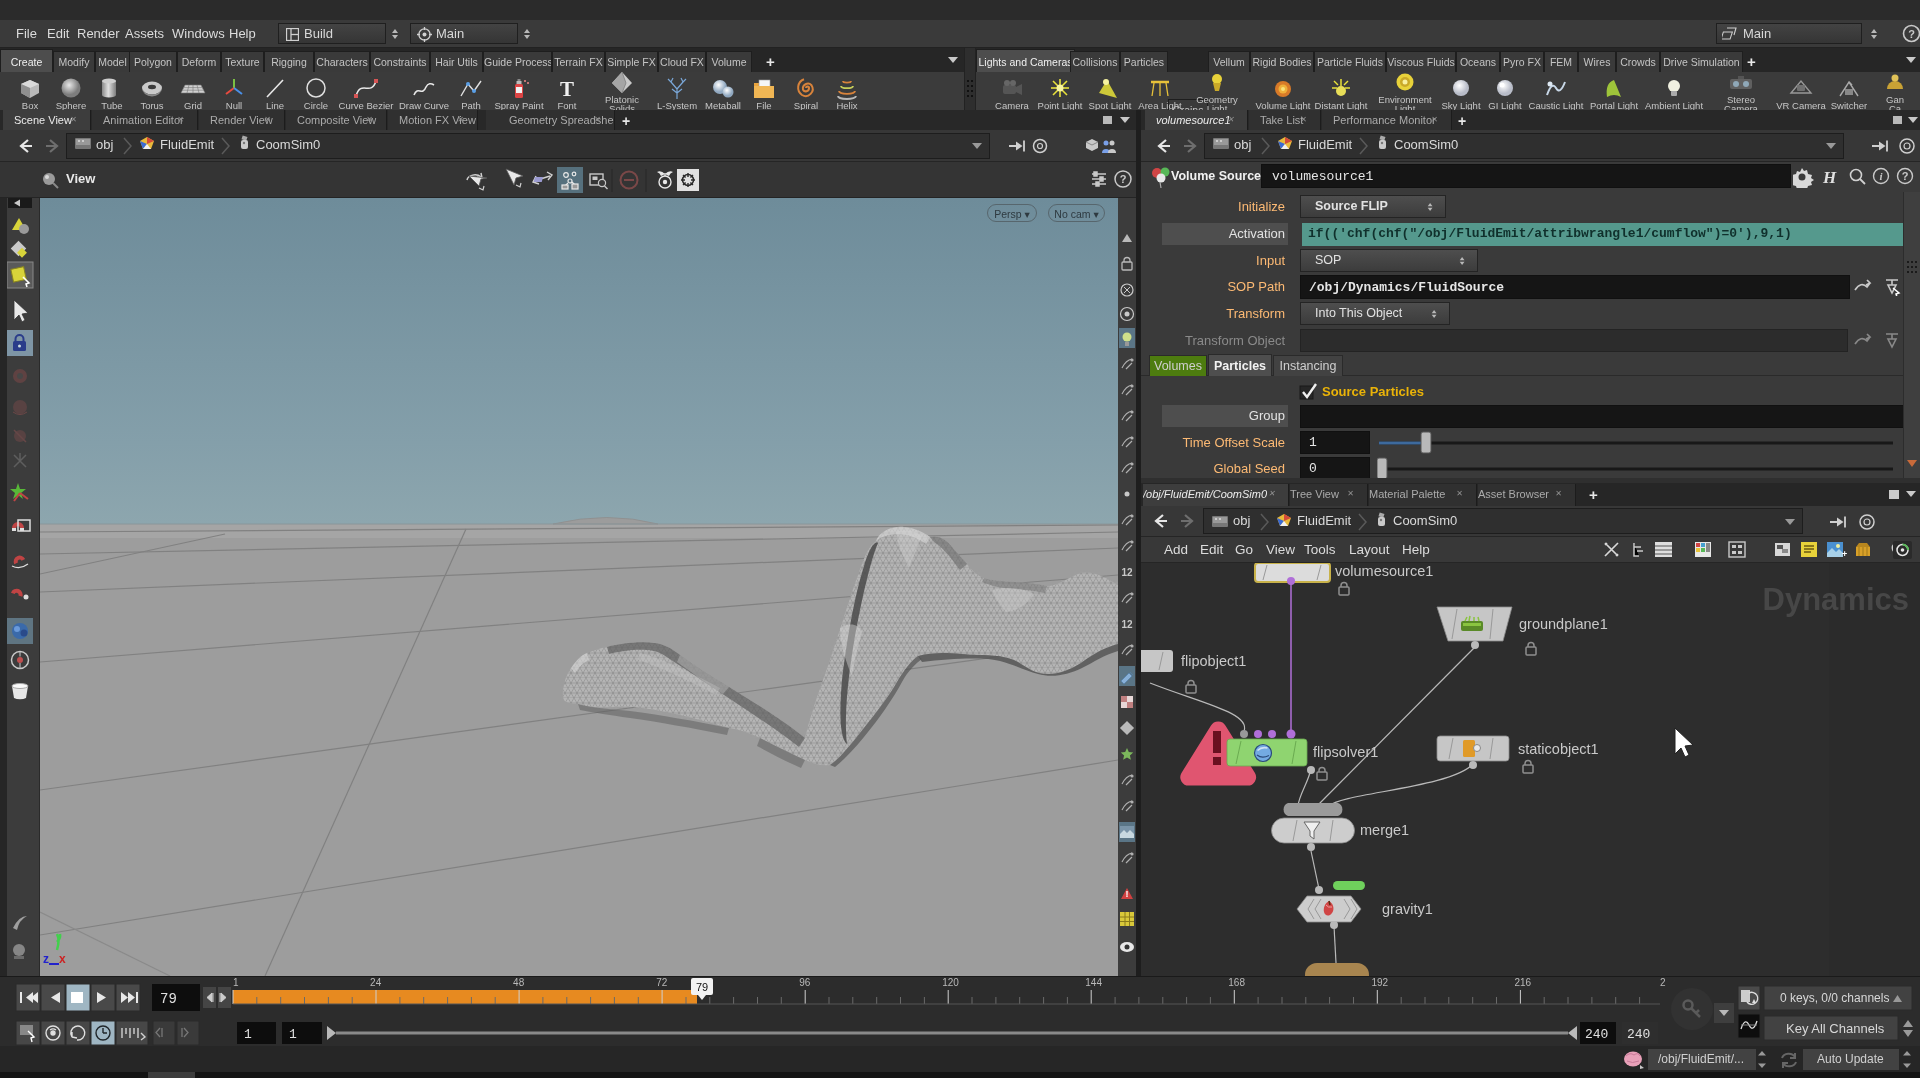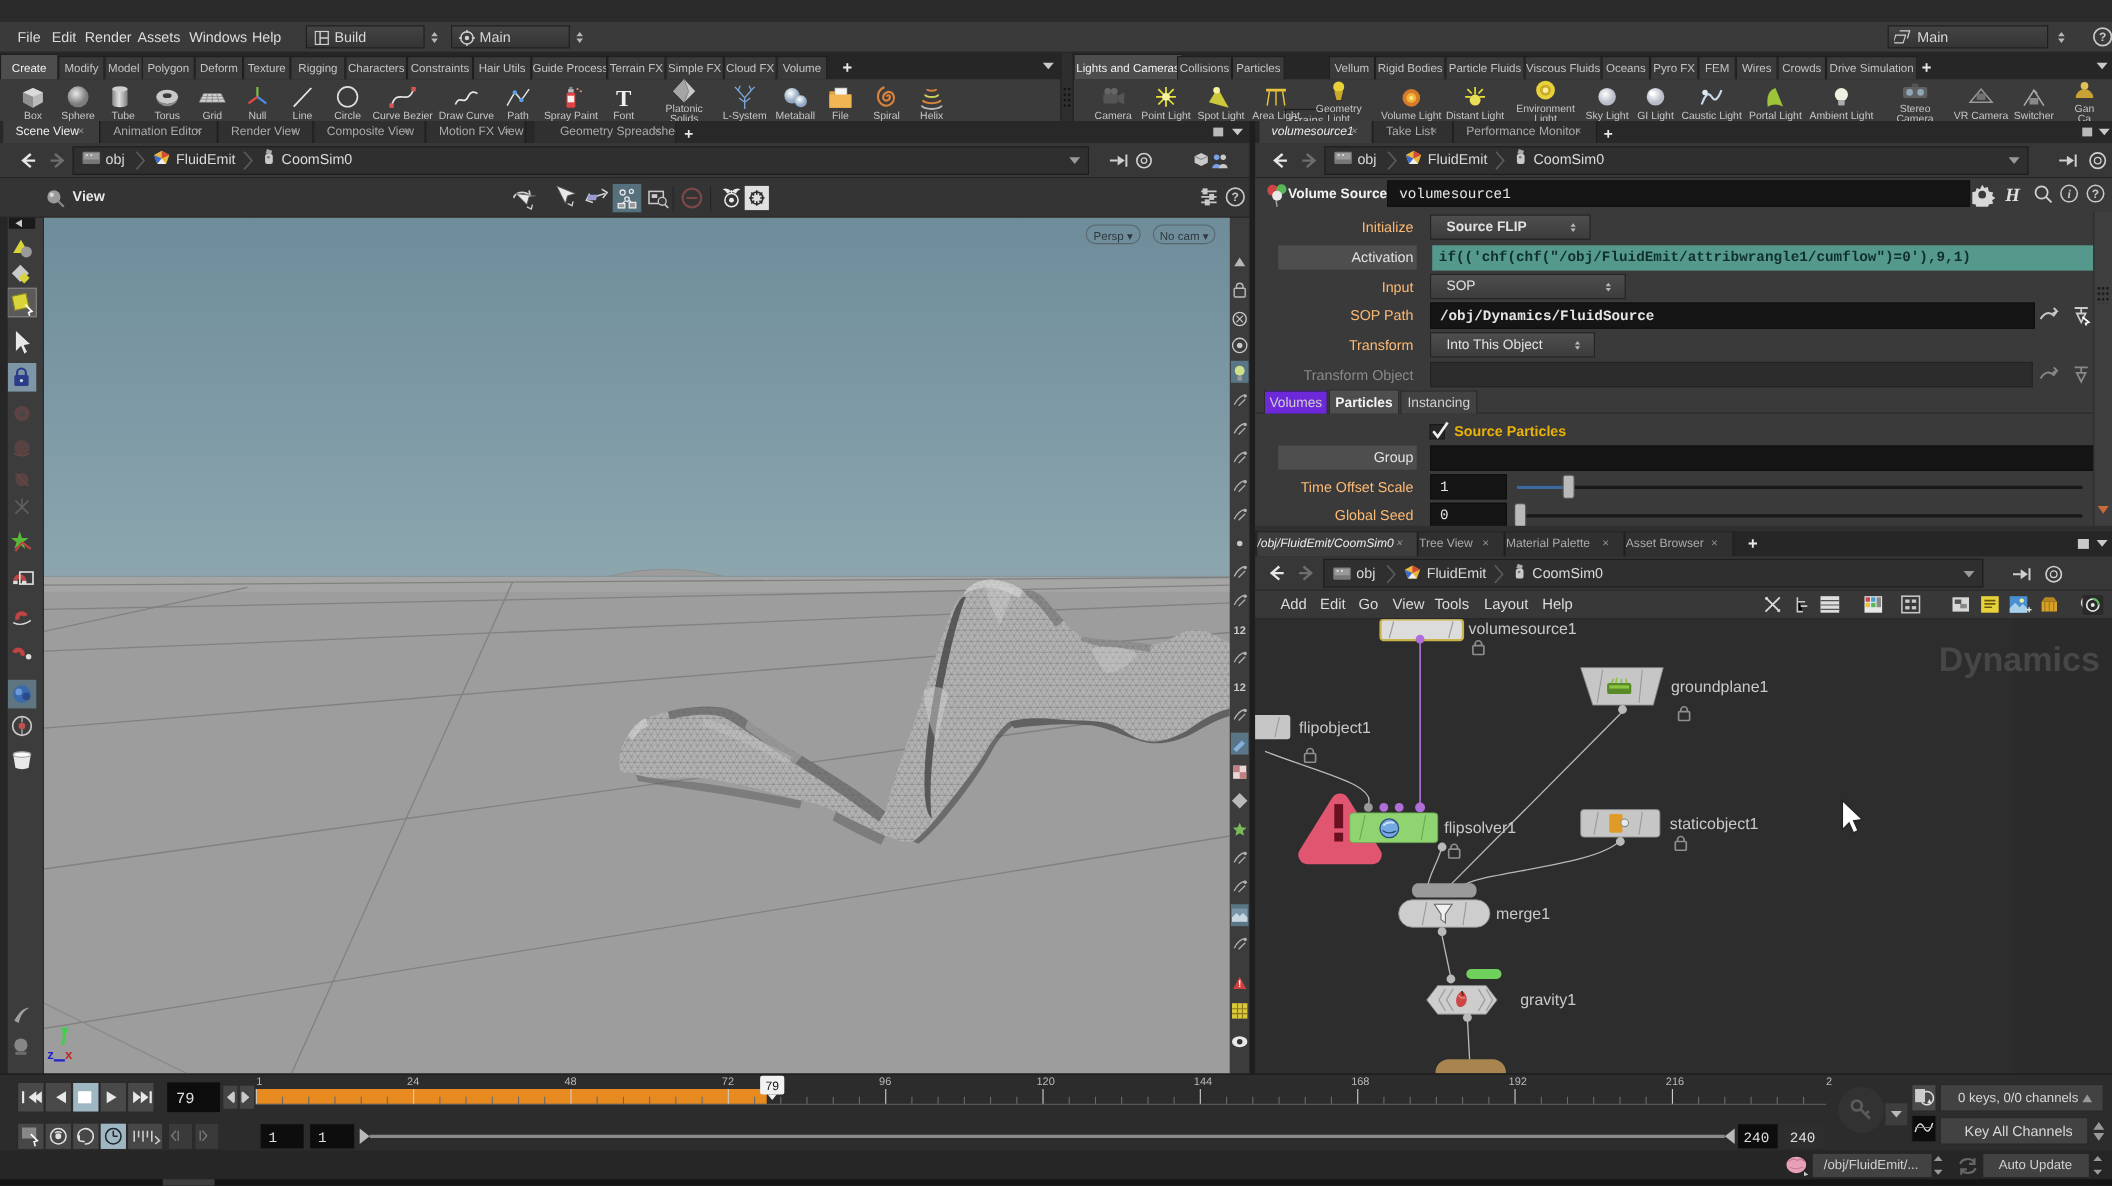--- a/index.html
+++ b/index.html
@@ -958,21 +958,21 @@
       </div>
 <span class="plabel" style="left:0px;top:171px;width:144px;color:#8a8a8a">Transform Object</span>
 <div class="abs" style="left:159px;top:167px;width:548px;height:23px;background:#2c2c2c;border:1px solid #232323"></div>
 <svg class="abs" style="left:712px;top:168px" width="52" height="20" opacity="0.55">
         <path d="M2 14 q6 -9 12 -3 l3 -4 M14 4 l3 3 l-4 2" fill="none" stroke="#c9c9c9" stroke-width="1.7"></path>
         <g transform="translate(30,0)">
           <path d="M3 4 h12 M9 4 v5 M5 9 h8 l-4 8 Z" stroke="#c9c9c9" stroke-width="1.6" fill="none"></path>
         </g>
       </svg>
 <div class="abs" style="left:0;top:213px;width:779px;height:1px;background:#2a2a2a"></div>
-<div class="abs" style="left:8px;top:193px;width:58px;height:21px;background:#6d28d9;border:1px solid #2a2a2a;border-bottom:none;color:#cfcfcf;font-size:12.5px;text-align:center;padding-top:3px">Volumes</div>
+<div class="abs" style="left:8px;top:193px;width:58px;height:21px;background:#4d7c0f;border:1px solid #2a2a2a;border-bottom:none;color:#cfcfcf;font-size:12.5px;text-align:center;padding-top:3px">Volumes</div>
 <div class="abs" style="left:67px;top:192px;width:64px;height:22px;background:#4e4e4e;border:1px solid #2a2a2a;border-bottom:none;color:#f2f2f2;font-size:12.5px;font-weight:bold;text-align:center;padding-top:4px">Particles</div>
 <div class="abs" style="left:132px;top:193px;width:70px;height:21px;background:#424242;border:1px solid #2a2a2a;border-bottom:none;color:#cfcfcf;font-size:12.5px;text-align:center;padding-top:3px">Instancing</div>
 <svg class="abs" style="left:158px;top:221px" width="22" height="18">
         <rect x="1" y="3" width="13" height="13" fill="#262626" stroke="#191919"></rect>
         <path d="M4 9 l4 5 l9 -13" fill="none" stroke="#f0f0f0" stroke-width="2.4"></path>
       </svg>
 <span class="abs" style="left:181px;top:222px;color:#eab308;font-size:13px;font-weight:bold">Source Particles</span>
 <div class="abs" style="left:21px;top:243px;width:126px;height:22px;background:#4e4e4e"></div>
 <span class="plabel" style="left:0px;top:246px;width:144px;color:#e2e2e2">Group</span>
 <div class="fld" style="left:159px;top:243px;width:604px;height:23px;border:1px solid #101010"></div>

